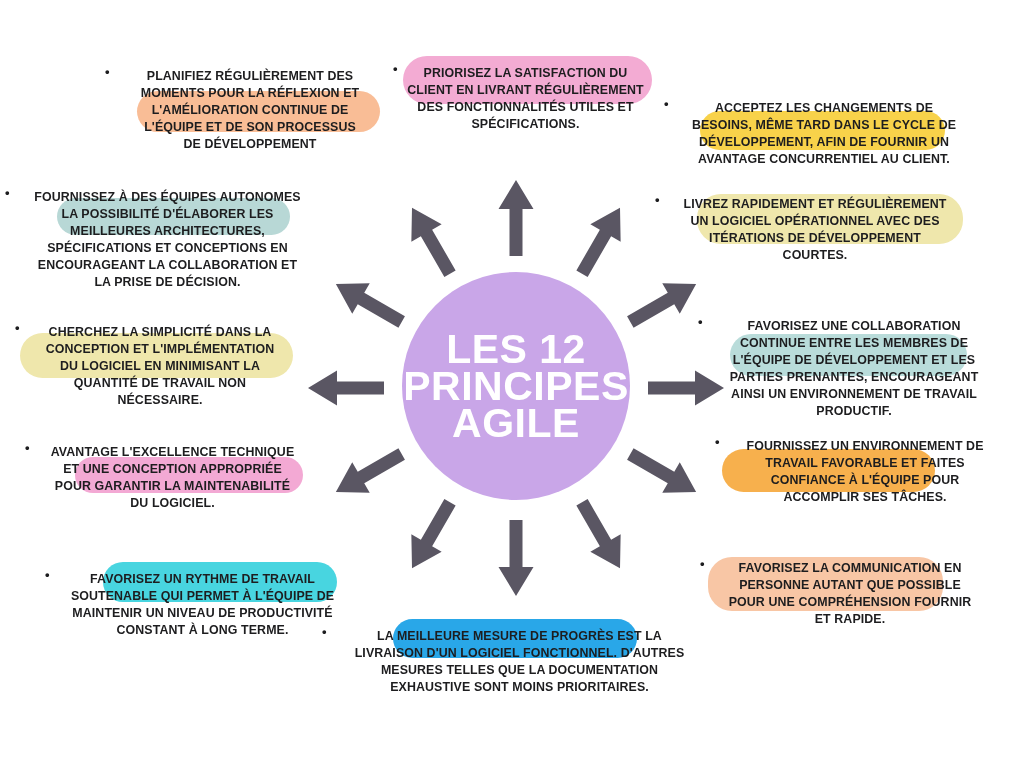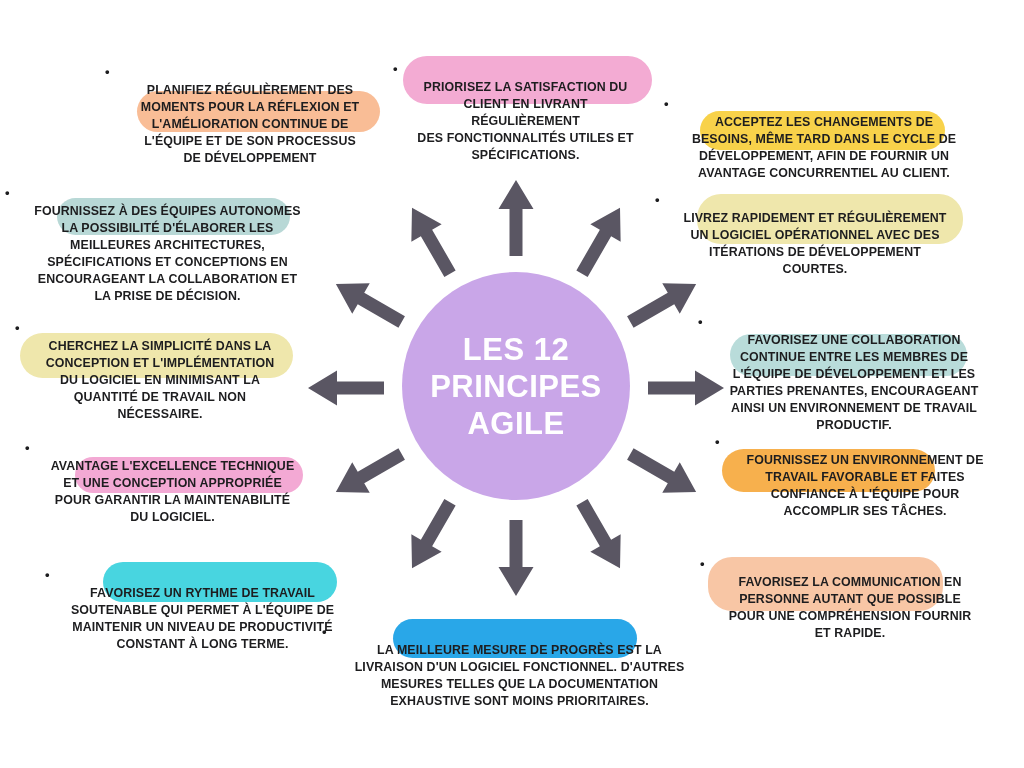--- a/index.html
+++ b/index.html
@@ -6,26 +6,26 @@
   #canvas{
     position:relative;width:1024px;height:768px;overflow:hidden;background:#ffffff;
     font-family:"Liberation Sans", sans-serif;
   }
   #arrows{position:absolute;left:0;top:0;width:1024px;height:768px;}
   .center-circle{
     position:absolute;left:402px;top:272px;width:228px;height:228px;border-radius:50%;
     display:flex;align-items:center;justify-content:center;
   }
   .center-title{
-    margin:0;color:#ffffff;font-size:31px;font-weight:700;line-height:37px;
+    margin:0;color:#ffffff;font-size:41px;font-weight:700;line-height:37px;
     text-align:center;white-space:pre-line;letter-spacing:0.5px;
   }
   .principle{position:absolute;}
   .principle .ptext{
-    position:relative;z-index:1;margin:18px;text-align:center;white-space:pre-line;
+    position:relative;z-index:1;margin:4px;text-align:center;white-space:pre-line;
     font-size:12.4px;font-weight:700;line-height:17px;color:#1d1d1f;letter-spacing:0.1px;
   }
   .principle .bullet{
     position:absolute;left:0;top:0;z-index:2;font-size:13px;font-weight:700;color:#1d1d1f;
   }
   .principle .hl{position:absolute;z-index:0;border-radius:24px;}
   
   .p1{left:393px;top:61px;width:265px;}   .p1 .hl{left:10px;top:-5px;width:249px;height:48px;}
   .p2{left:664px;top:96px;width:320px;}   .p2 .hl{left:36px;top:15px;width:245px;height:39px;}
   .p3{left:655px;top:192px;width:320px;}  .p3 .hl{left:42px;top:2px;width:266px;height:50px;}

